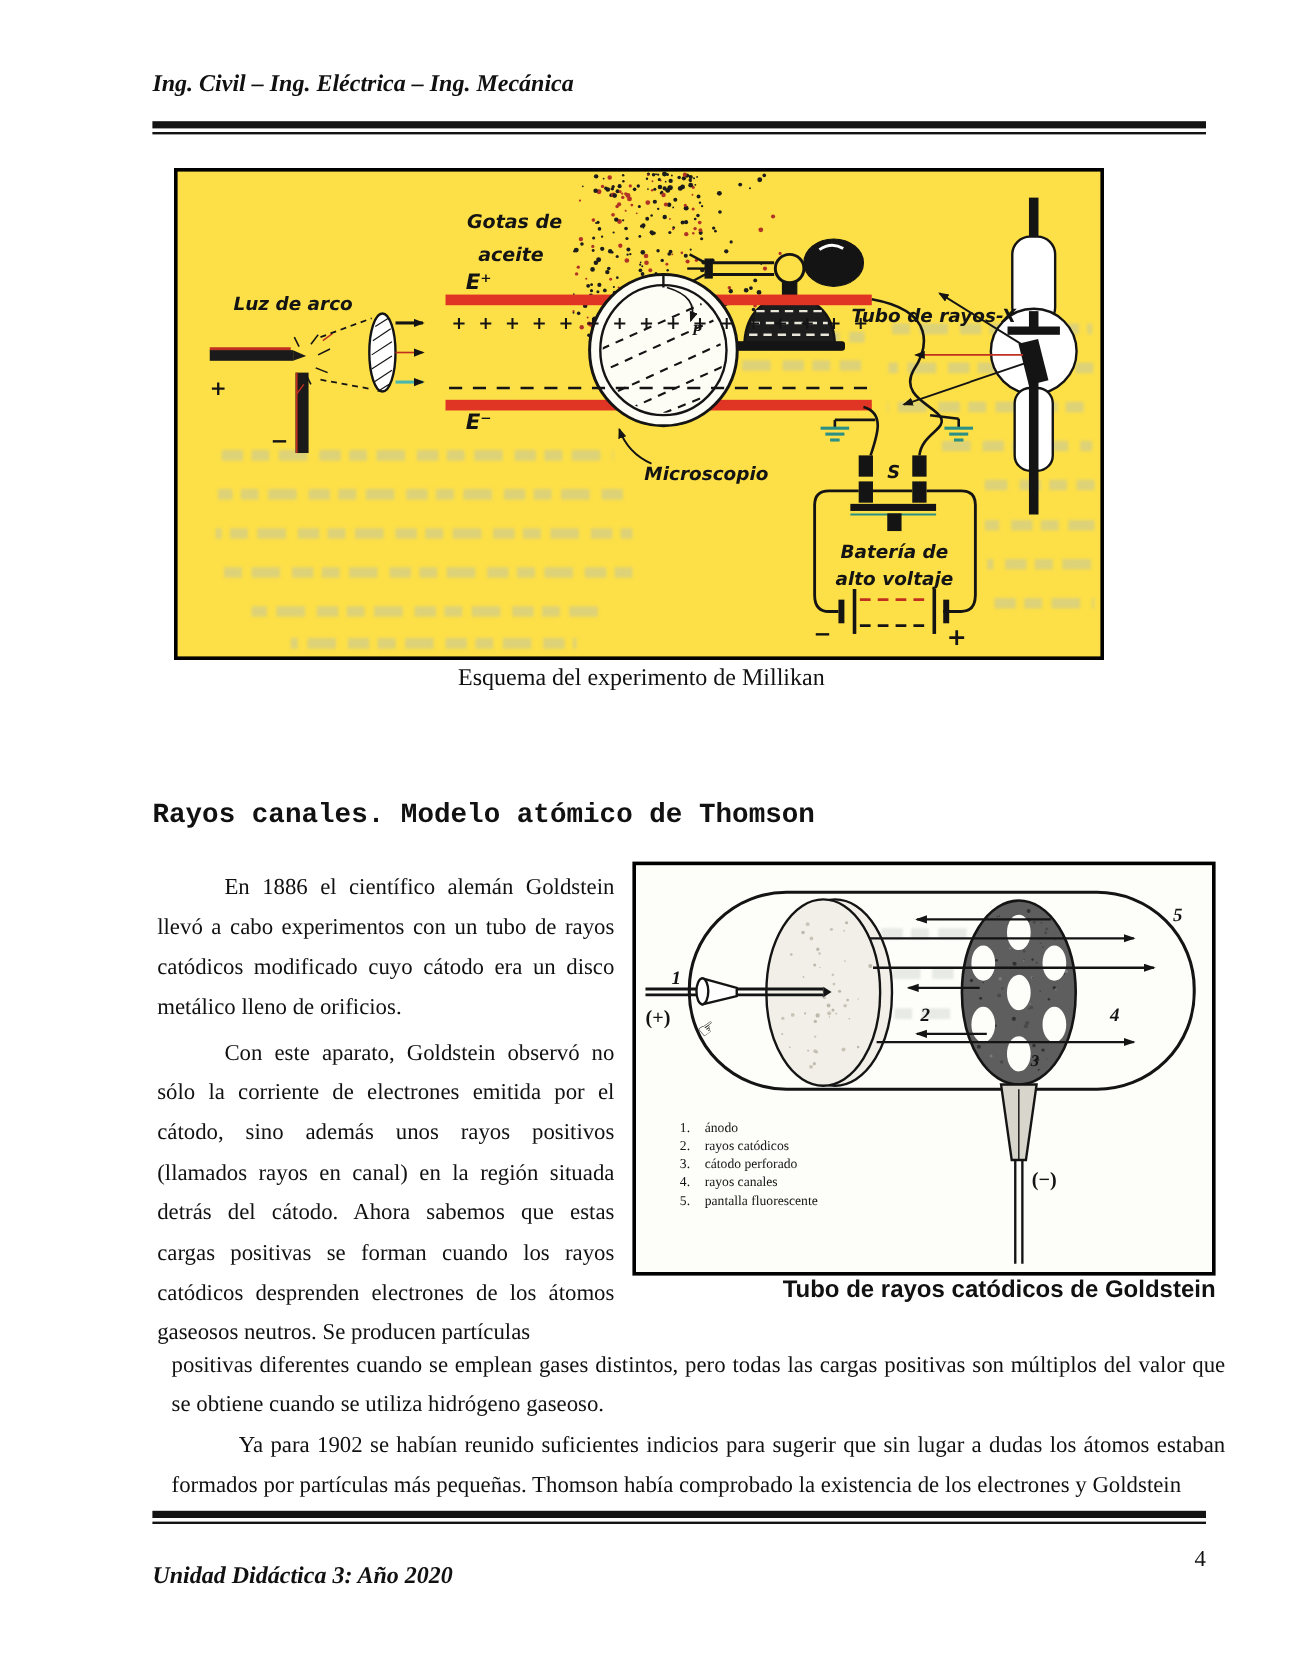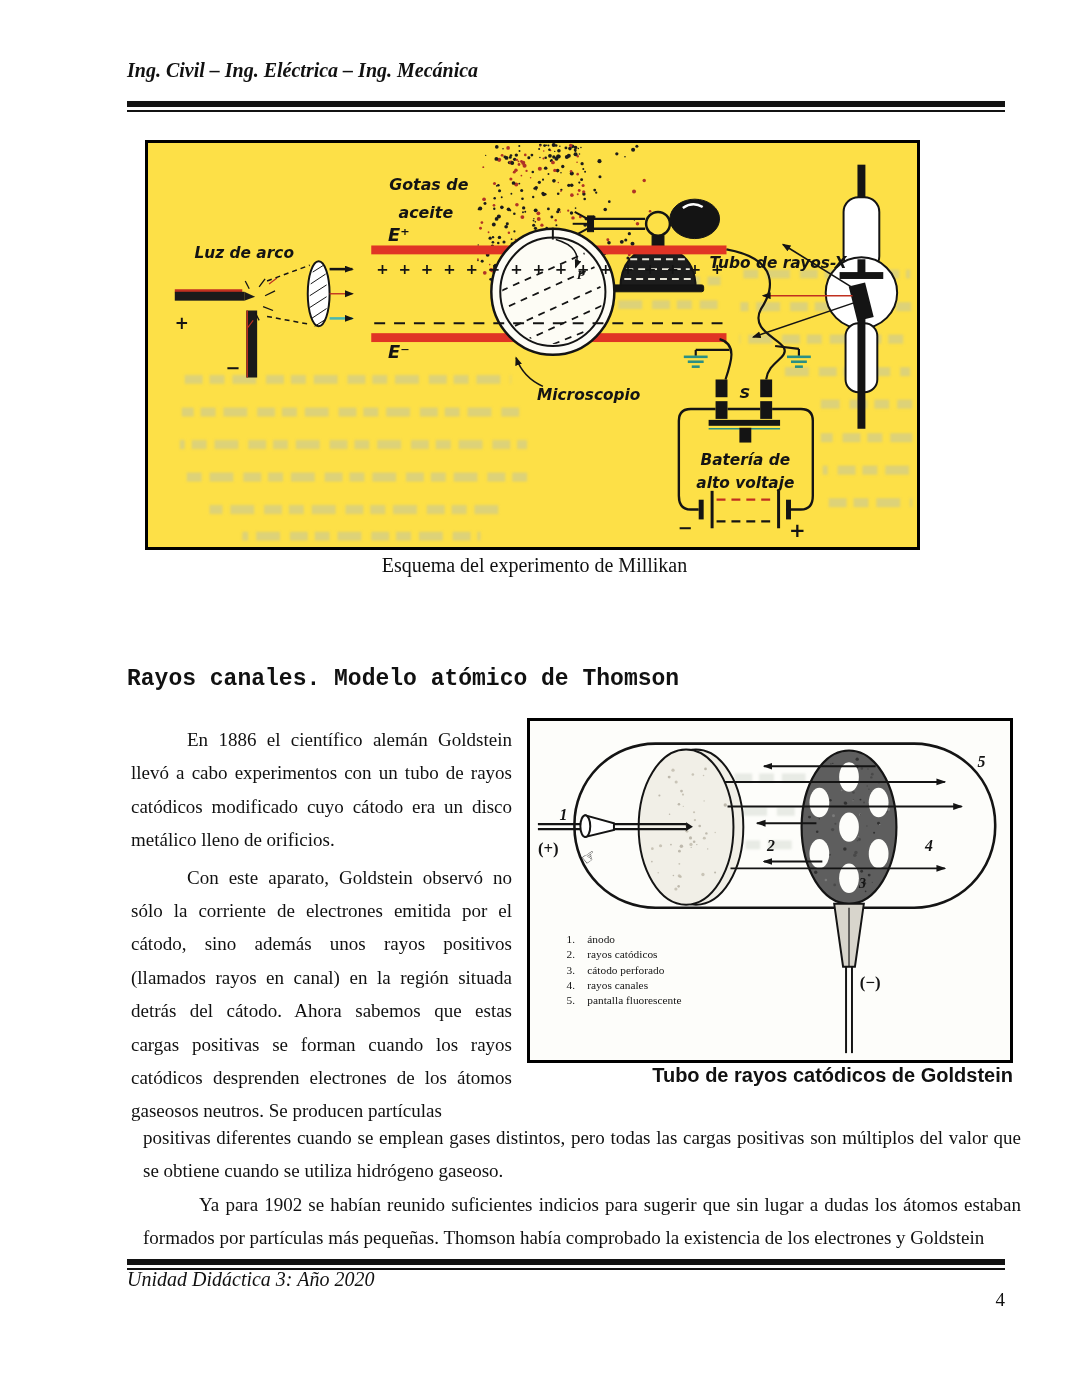--- a/index.html
+++ b/index.html
@@ -21,21 +21,21 @@
         font-weight:bold;font-size:20px;font-family:"Liberation Sans",sans-serif;}
   .h2{position:absolute;left:127px;top:666px;font-size:23px;font-weight:bold;font-family:Liberation Mono, monospace;}
   .leftcol{position:absolute;left:127px;top:719px;width:389px;font-size:19px;
            line-height:33.4px;text-align:justify;}
   .leftcol p{margin:4px;text-indent:56px;}
   .cont{position:absolute;left:127px;top:1121px;width:878px;font-size:19px;
         line-height:33.4px;text-align:justify;margin-left:16px;}
   .cont p{margin:0;}
   .cont p.ni{text-indent:0;}
   .cont p.in{text-indent:56px;}
-  .ftr{position:absolute;left:127px;top:1268px;font-style:italic;font-size:20px;}
+  .ftr{position:absolute;left:127px;top:1302px;font-style:italic;font-size:20px;font-weight:bold;}
   .pnum{position:absolute;right:75px;top:1289px;font-size:19px;}
   
   .fl{font-family:"DejaVu Sans",sans-serif;font-style:italic;font-weight:600;fill:#141414;}
   .pl{font-family:"DejaVu Sans",sans-serif;font-weight:bold;fill:#141414;}
   .num{font-family:"Liberation Serif",serif;font-style:italic;font-weight:bold;fill:#141414;}
   .leg{font-family:"Liberation Serif",serif;fill:#141414;}
   svg line, svg path{stroke-linecap:butt;}
 </style>
 </head>
 <body>

